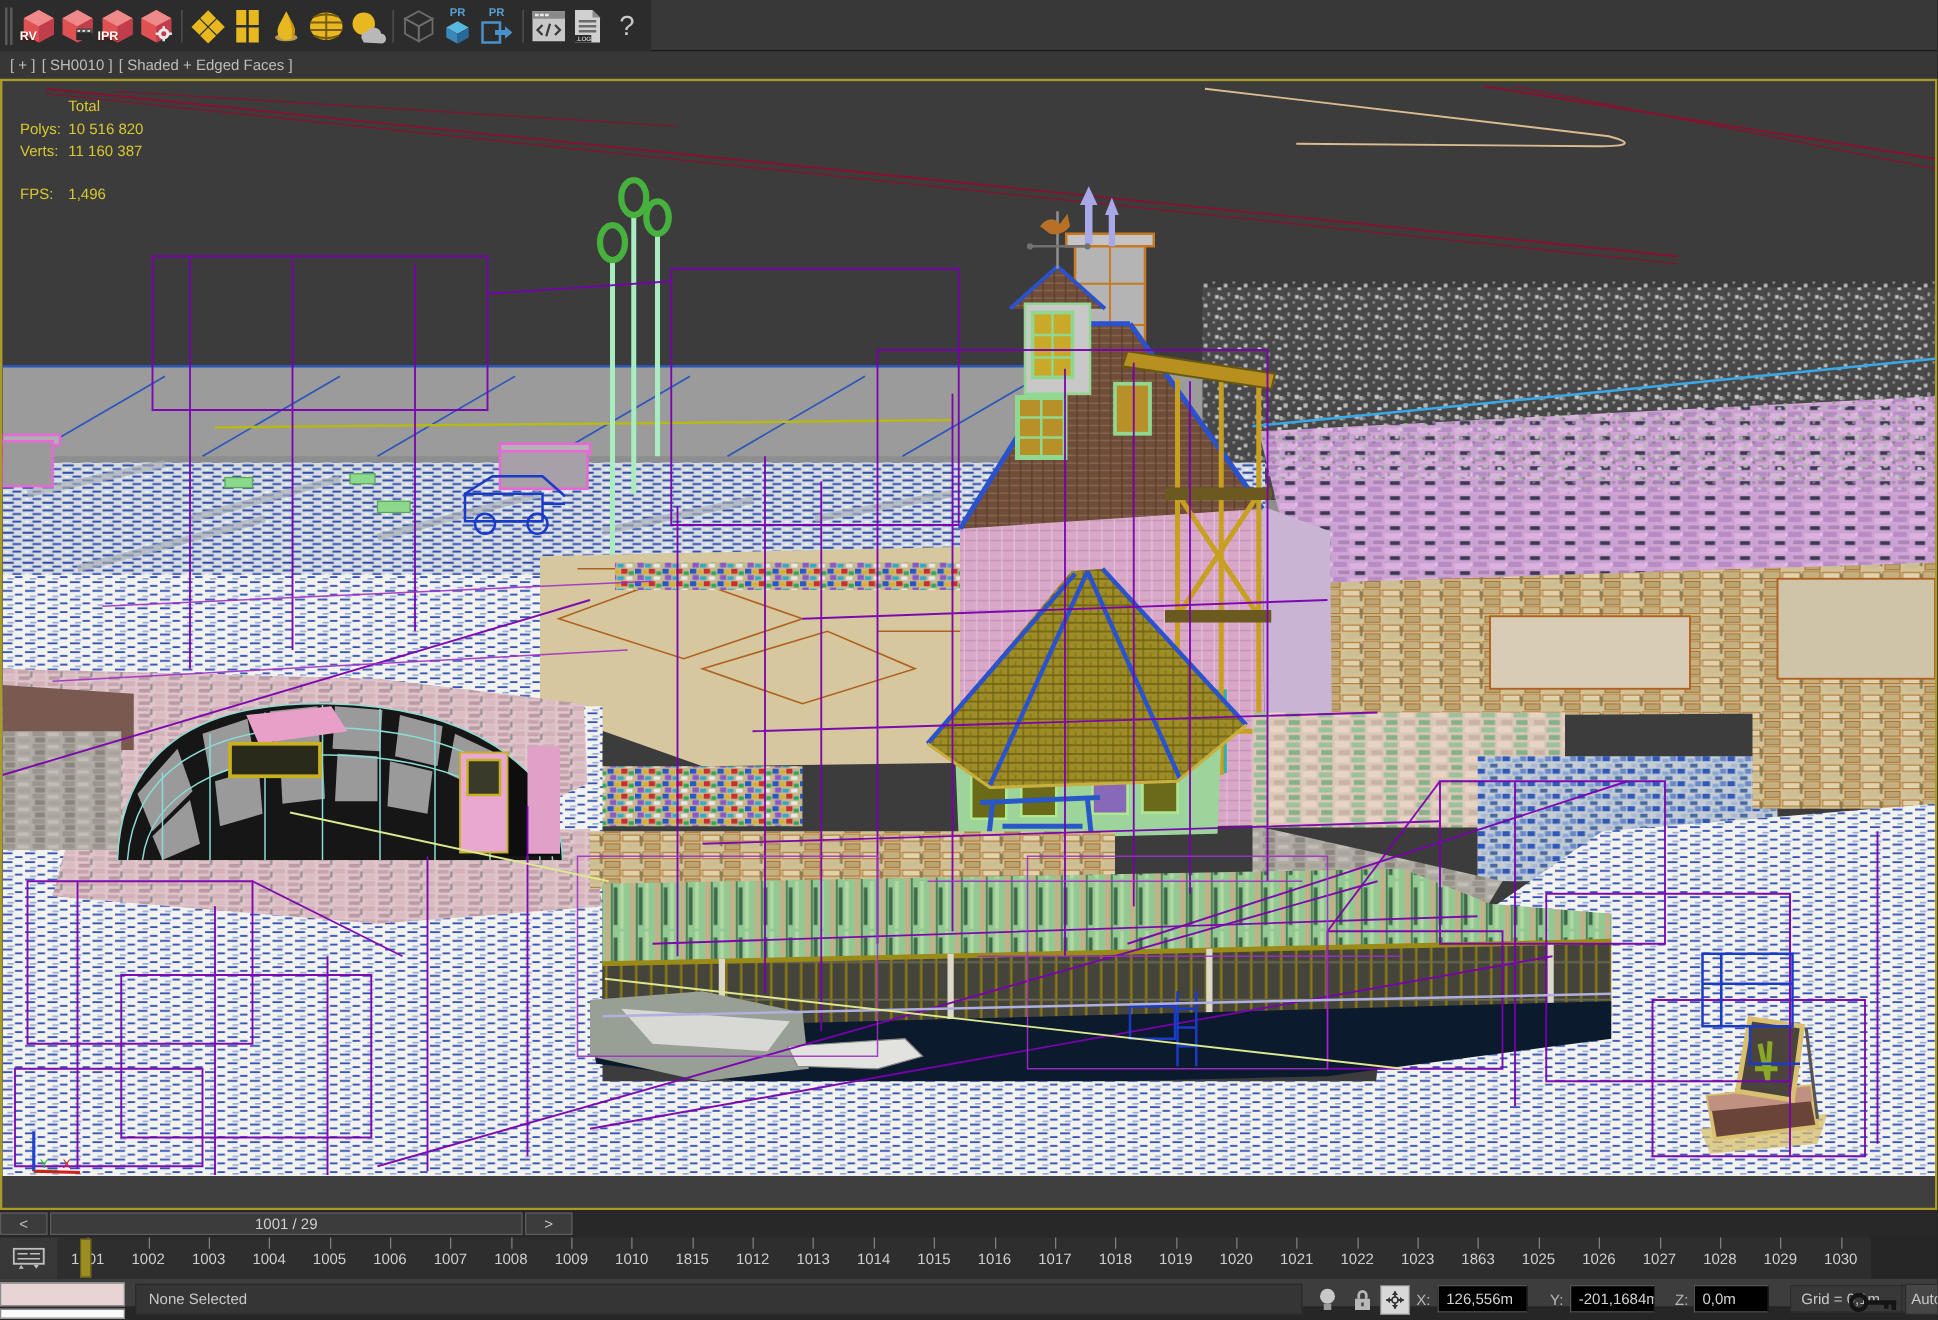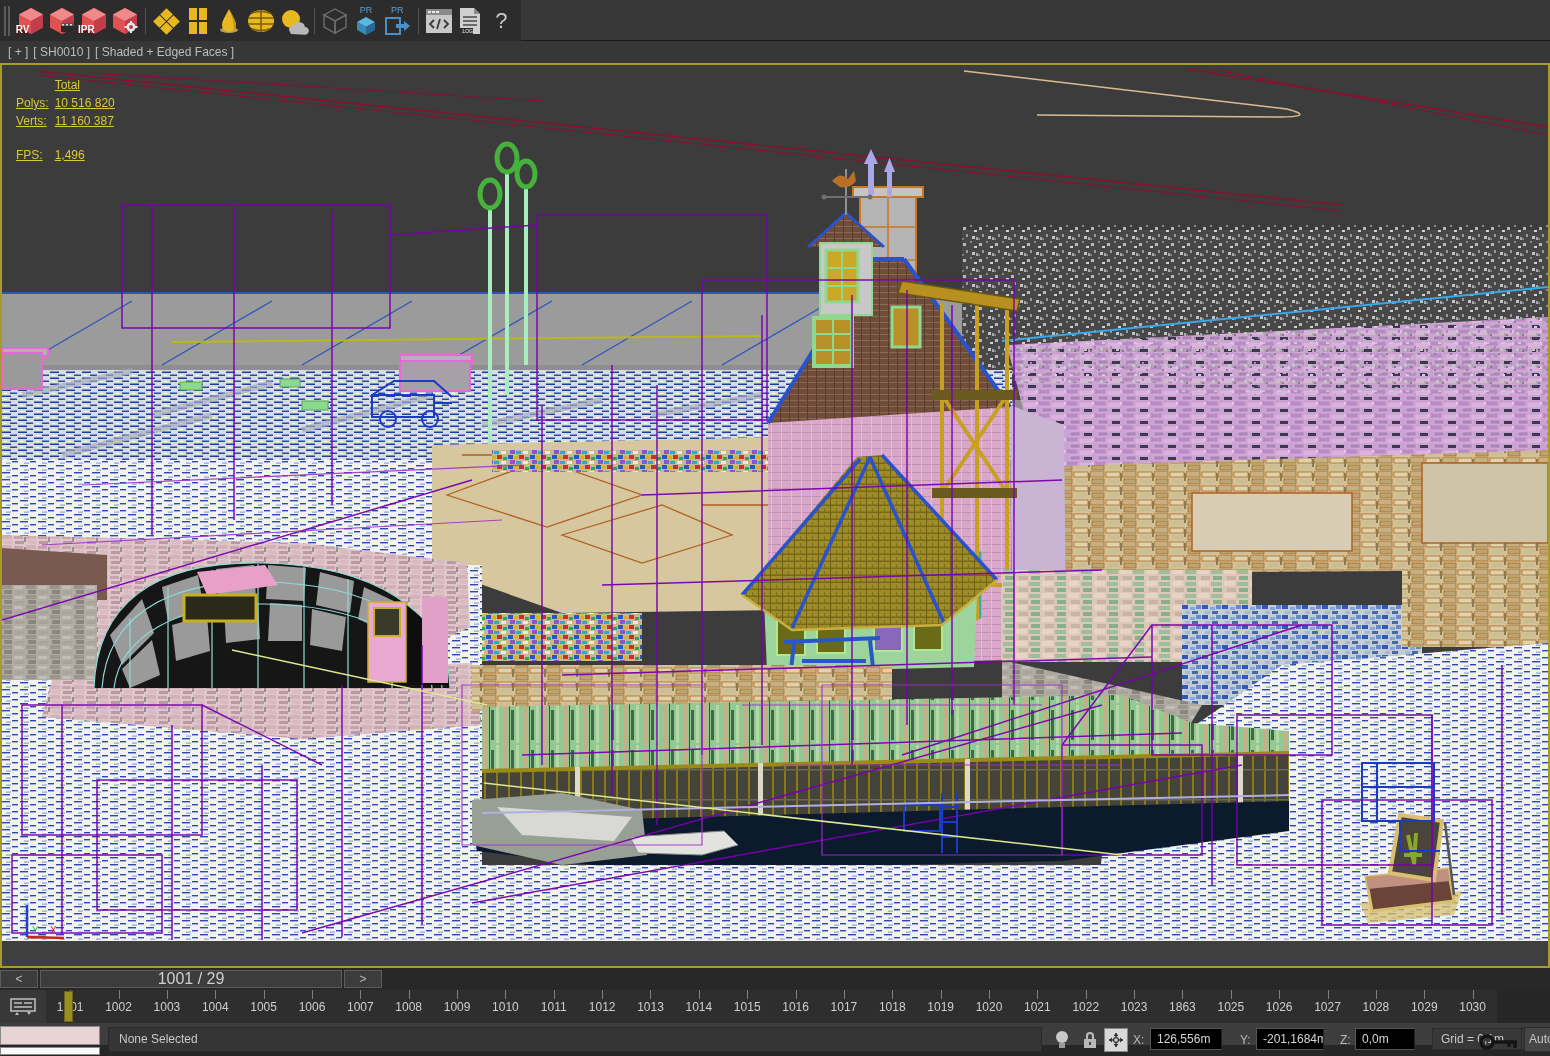--- a/index.html
+++ b/index.html
@@ -8,39 +8,39 @@
   .app { position:relative; width:1550px; height:1056px; background:#262626; }
 
   
   .toolbar { position:absolute; left:0; top:0; width:1550px; height:41px; background:#383838; border-bottom:1px solid #191919; }
   .toolbar-panel { position:absolute; left:0; top:0; width:521px; height:41px; background:#2c2c2c; display:flex; align-items:center; padding:0 4px; }
   .grip { width:6px; height:30px; border-left:2px solid #5a5a5a; border-right:2px solid #5a5a5a; margin-right:6px; }
   .tb-btn { width:34px; height:34px; display:flex; flex-direction:column; align-items:center; justify-content:center; position:relative; border-radius:2px; }
   .tb-btn svg { display:block; }
   .tb-sep { width:1px; height:26px; background:#555; margin:0 5px; }
   .hex-label { position:absolute; bottom:3px; left:0; right:0; font-size:10px; font-weight:bold; color:#fff; text-shadow:0 1px 1px #700; }
-  .pr-label { position:absolute; top:1px; left:0; right:0; text-align:center; font-size:9px; font-weight:normal; color:#5a9fd4; }
+  .pr-label { position:absolute; top:1px; left:0; right:0; text-align:center; font-size:9px; font-weight:bold; color:#5a9fd4; }
   .help-q { font-size:22px; color:#c8c8c8; }
 
   
   .vp-label-bar { position:absolute; left:0; top:41px; width:1550px; height:22px; background:#373737; color:#bdbdbd; font-size:12px; display:flex; align-items:center; padding-left:8px; gap:5px; }
   .vp-label-bar span { cursor:default; }
 
   
   .viewport-frame { position:absolute; left:0; top:63px; width:1550px; height:905px; border:2px solid var(--border, #a89b28); background:#3c3c3c; }
   .scene-wrap { position:absolute; left:0; top:0; width:1546px; height:876px; overflow:hidden; }
   .vp-bottom-strip { position:absolute; left:0; bottom:0; width:1546px; height:25px; background:#3f3f3f; }
-  .vp-stats { position:absolute; left:12px; top:10px; color:var(--accent, #d8c832); font-size:12px; line-height:16px;text-decoration:underline; }
+  .vp-stats { position:absolute; left:12px; top:10px; color:var(--accent, #d8c832); font-size:12px; line-height:16px; }
   .vp-stats table td { padding:0 4px 0 0; }
   .vp-stats .gap { height:14px; }
 
   
   .time-slider-row { position:absolute; left:0; top:968px; width:1550px; height:22px; background:#282828; display:flex; align-items:center; }
   .ts-btn { width:38px; height:18px; background:#3c3c3c; border:1px solid #5c5c5c; color:#bdbdbd; font-size:12px; text-align:center; line-height:16px; }
-  .ts-track { width:302px; height:18px; background:#3c3c3c; border:1px solid #5c5c5c; color:#cfcfcf; font-size:16px; text-align:center; line-height:16px; margin:0 2px; }
+  .ts-track { width:378px; height:18px; background:#3c3c3c; border:1px solid #5c5c5c; color:#cfcfcf; font-size:12px; text-align:center; line-height:16px; margin:0 2px; }
 
   
   .timeline-row { position:absolute; left:0; top:990px; width:1550px; height:33px; background:#262626; }
   .tl-left-btn { position:absolute; left:0; top:0; width:46px; height:33px; background:#383838; display:flex; align-items:center; justify-content:center; }
   .tl-ruler { position:absolute; left:46px; top:0; width:1451px; height:33px; background:#2e2e2e; display:flex; }
   .frame-cell { position:relative; width:48.37px; height:33px; color:#cfcfcf; font-size:12px; display:flex; align-items:center; justify-content:center; }
   .frame-cell .tick { position:absolute; left:50%; top:0; width:1px; height:9px; background:#808080; }
   .playhead { position:absolute; left:64px; top:1px; width:9px; height:31px; background:#9a8e20; border:1px solid #6c6316; }
 
   
@@ -686,21 +686,21 @@
         <div class="frame-cell">
           <div class="tick"></div>
           <span>1009</span>
         </div>
         <div class="frame-cell">
           <div class="tick"></div>
           <span>1010</span>
         </div>
         <div class="frame-cell">
           <div class="tick"></div>
-          <span>1011</span>
+          <span>1815</span>
         </div>
         <div class="frame-cell">
           <div class="tick"></div>
           <span>1012</span>
         </div>
         <div class="frame-cell">
           <div class="tick"></div>
           <span>1013</span>
         </div>
         <div class="frame-cell">

